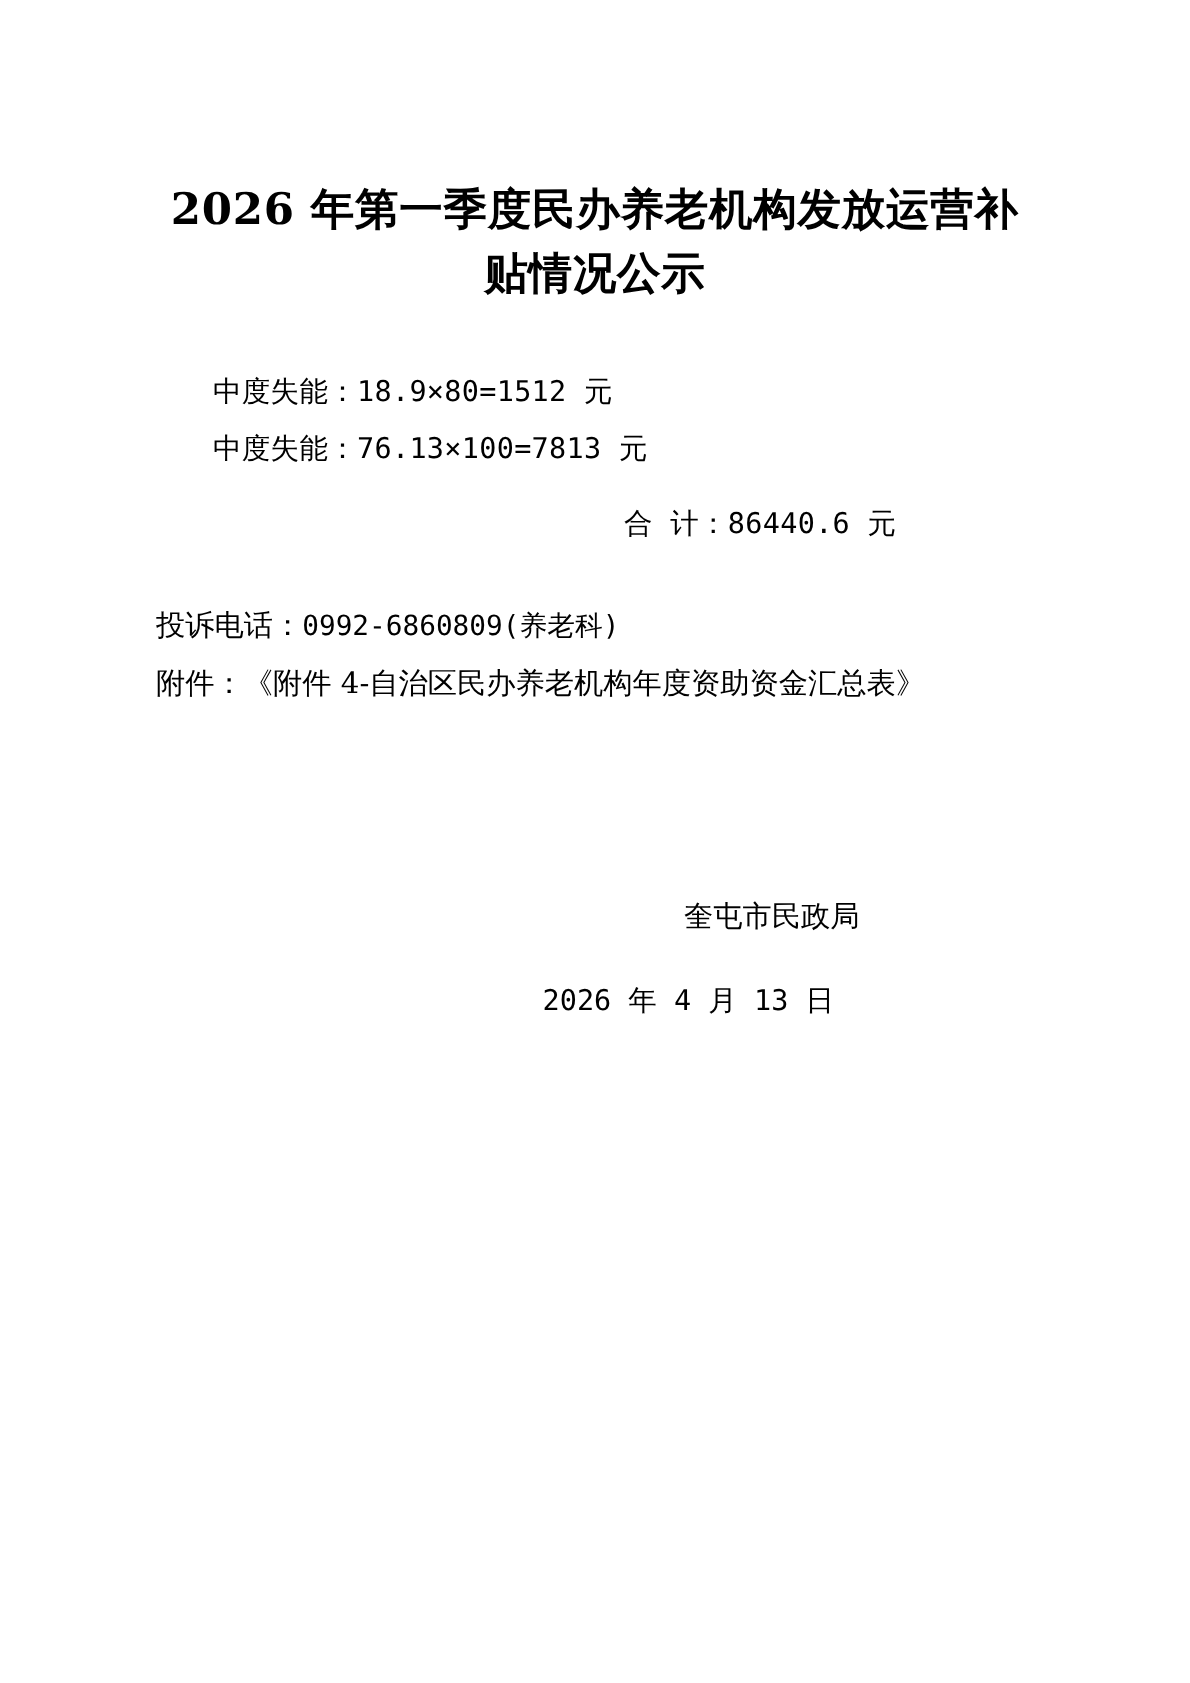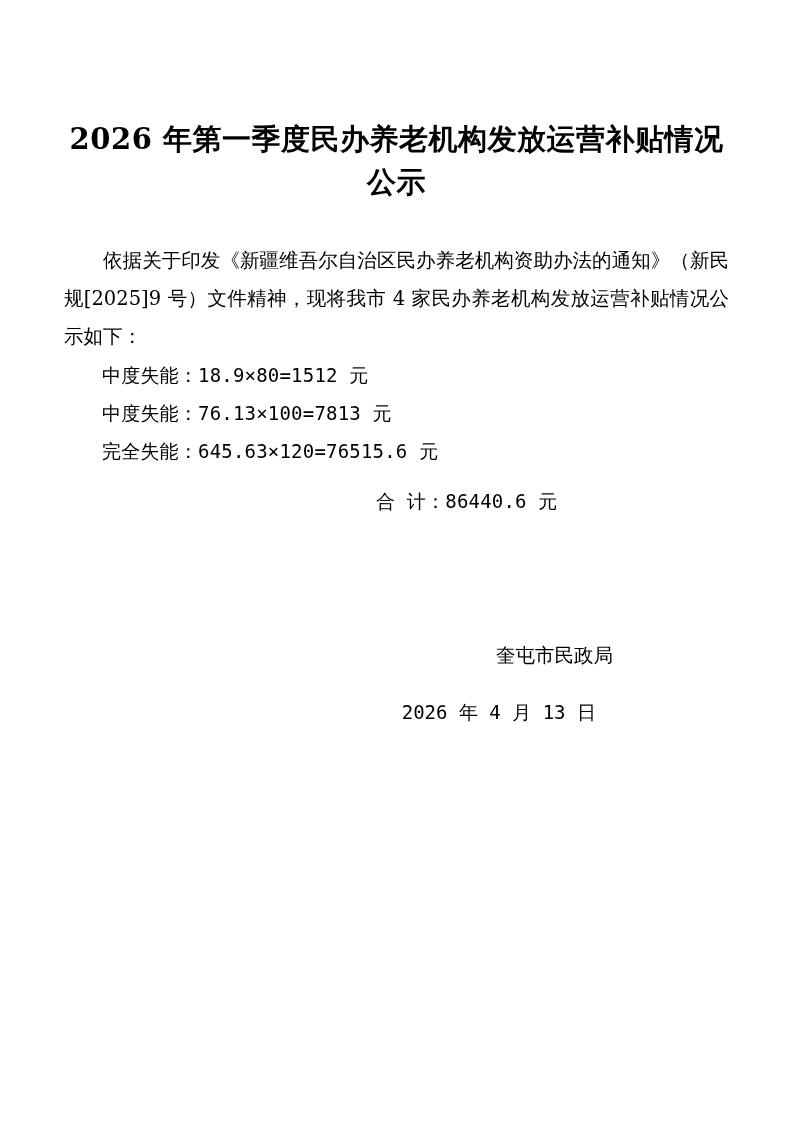--- a/index.html
+++ b/index.html
@@ -16,21 +16,21 @@
     color: #000000;
     overflow: hidden;
   }
   .page {
     position: absolute;
     top: 0;
     left: 0;
     width: 793px;
     height: 1122px;
     box-sizing: border-box;
-    padding: 0 64px;
+    padding: 0 104px;
   }
   .doc-title {
     margin: 0;
     padding-top: 118px;
     text-align: center;
     font-family: "DejaVu Serif", "Liberation Serif", serif;
     font-weight: bold;
     font-size: 29px;
     line-height: 43px;
     letter-spacing: 0.5px;
@@ -96,28 +96,30 @@
   }
 </style>
 </head>
 <body>
 
 <div class="page">
 
   <h1 class="doc-title">2026 年第一季度民办养老机构发放运营补贴情况公示</h1>
 
   <div class="body-block">
-    <p class="para">依据关于印发《新疆维吾尔自治区民办养老机构资助办法的通知》（新民规[2025]9 号）文件精神，现将我市 4 家民办养老机构发放运营补贴情况公示如下：</p>
 
     <p class="calc">中度失能：18.9×80=1512 元</p>
     <p class="calc">中度失能：76.13×100=7813 元</p>
-    <p class="calc">完全失能：645.63×120=76515.6 元</p>
 
     <p class="total">合 计：86440.6 元</p>
   </div>
 
+  <div class="contact-block">
+    <p class="flush"><span>投诉电话：</span><span class="mono">0992-6860809(养老科)</span></p>
+    <p class="flush"><span>附件：</span><span>《附件 4-自治区民办养老机构年度资助资金汇总表》</span></p>
+  </div>
 
   <div class="signature-block">
     <p class="sign">奎屯市民政局</p>
     <p class="date">2026 年 4 月 13 日</p>
   </div>
 
 </div>
 
 </body></html>

